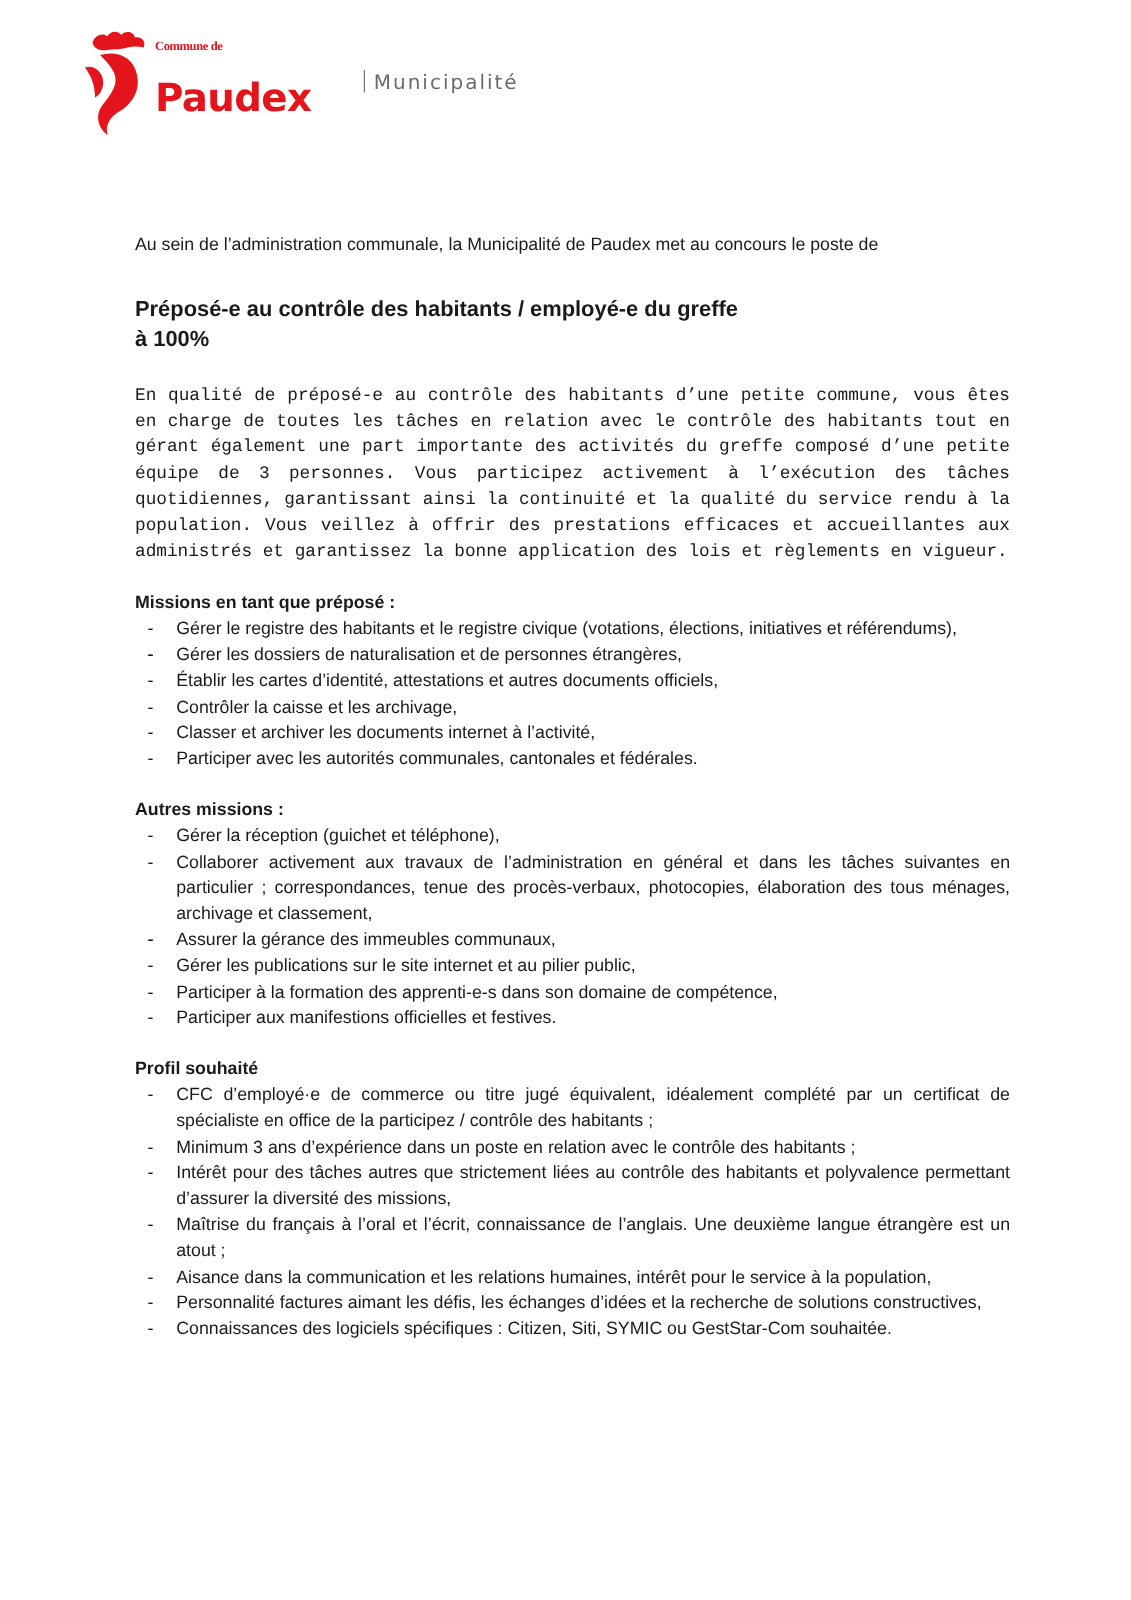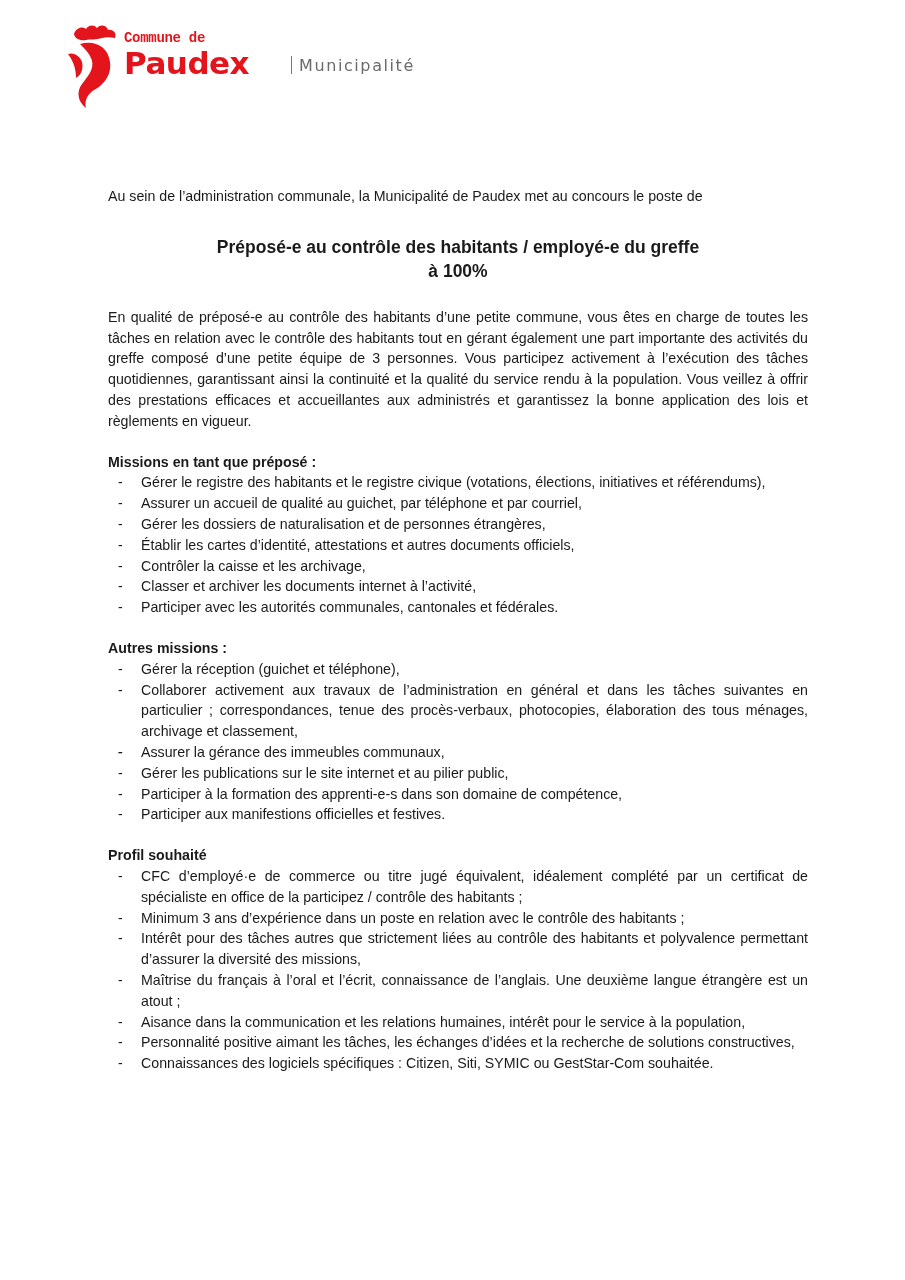--- a/index.html
+++ b/index.html
@@ -5,44 +5,44 @@
     html, body { margin: 0; padding: 0; background: #ffffff; }
     body {
       width: 905px; height: 1280px; position: relative; overflow: hidden;
       font-family: "Liberation Sans", sans-serif;
       color: #1a1a1a;
     }
     .header { position: absolute; left: 66px; top: 22px; height: 90px; width: 400px; }
     .logo-mark { position: absolute; left: 0; top: 2px; width: 56px; height: 84px; }
     .logo-text { position: absolute; left: 58px; top: 8px; }
     .logo-small {
-      font-family: Liberation Mono, monospace; font-weight: bold; font-size: 14px;
+      font-family: Liberation Serif, serif; font-weight: bold; font-size: 10px;
       color: #e3141b; letter-spacing: -0.3px; line-height: 16px; display: block;
     }
     .logo-big {
       font-family: "DejaVu Sans", sans-serif; font-weight: bold; font-size: 31px;
       color: #e3141b; letter-spacing: -0.5px; line-height: 34px; display: block;
-      margin-top: 0px;
+      margin-top: 16px;
     }
     .muni-sep { position: absolute; left: 225px; top: 34px; width: 1px; height: 18px; background: #777; }
     .muni {
       position: absolute; left: 233px; top: 34px;
       font-family: "DejaVu Sans", sans-serif; font-size: 16px; color: #6b6b6b;
       letter-spacing: 1.6px;
     }
     .content {
       position: absolute; left: 108px; top: 186px; width: 700px;
       font-family: "Liberation Sans", sans-serif; font-size: 14.2px; line-height: 20.8px;
     }
     .intro { margin: 0; }
     .title {
-      text-align: center; font-weight: bold; font-size: 17.5px; line-height: 24px;
+      font-weight: bold; font-size: 17.5px; line-height: 24px;
       margin: 28px 0 0 0;
     }
-    .para { margin: 24px 0 0 0; text-align: justify; }
+    .para { margin: 24px 0 0 0; text-align: justify; font-family: Liberation Mono, monospace; }
     .section-title { font-weight: bold; margin: 20px 0 0 0; }
     ul.dash { list-style: none; margin: 0; padding: 0; }
     ul.dash li {
       position: relative; padding-left: 33px; text-align: justify;
     }
     ul.dash li .bullet {
       position: absolute; left: 10px; top: 0;
     }
   </style>
 </head>
@@ -69,21 +69,21 @@
     <div>Préposé-e au contrôle des habitants / employé-e du greffe</div>
     <div>à 100%</div>
   </div>
 
   <p class="para">En qualité de préposé-e au contrôle des habitants d’une petite commune, vous êtes en charge de toutes les tâches en relation avec le contrôle des habitants tout en gérant également une part importante des activités du greffe composé d’une petite équipe de 3 personnes. Vous participez activement à l’exécution des tâches quotidiennes, garantissant ainsi la continuité et la qualité du service rendu à la population. Vous veillez à offrir des prestations efficaces et accueillantes aux administrés et garantissez la bonne application des lois et règlements en vigueur.</p>
 
   <div>
     <div class="section-title">Missions en tant que préposé :</div>
     <ul class="dash">
       <li><span class="bullet">-</span><span>Gérer le registre des habitants et le registre civique (votations, élections, initiatives et référendums),</span></li>
-      <li><span class="bullet">-</span><span>Assurer un accueil de qualité au guichet, par téléphone et par courriel,</span></li>
+      <li><span class="bullet">-</span></li>
       <li><span class="bullet">-</span><span>Gérer les dossiers de naturalisation et de personnes étrangères,</span></li>
       <li><span class="bullet">-</span><span>Établir les cartes d’identité, attestations et autres documents officiels,</span></li>
       <li><span class="bullet">-</span><span>Contrôler la caisse et les archivage,</span></li>
       <li><span class="bullet">-</span><span>Classer et archiver les documents internet à l’activité,</span></li>
       <li><span class="bullet">-</span><span>Participer avec les autorités communales, cantonales et fédérales.</span></li>
     </ul>
   </div>
 
   <div>
     <div class="section-title">Autres missions :</div>
@@ -99,17 +99,17 @@
   </div>
 
   <div>
     <div class="section-title">Profil souhaité</div>
     <ul class="dash">
       <li><span class="bullet">-</span><span>CFC d’employé·e de commerce ou titre jugé équivalent, idéalement complété par un certificat de spécialiste en office de la participez / contrôle des habitants ;</span></li>
       <li><span class="bullet">-</span><span>Minimum 3 ans d’expérience dans un poste en relation avec le contrôle des habitants ;</span></li>
       <li><span class="bullet">-</span><span>Intérêt pour des tâches autres que strictement liées au contrôle des habitants et polyvalence permettant d’assurer la diversité des missions,</span></li>
       <li><span class="bullet">-</span><span>Maîtrise du français à l’oral et l’écrit, connaissance de l’anglais. Une deuxième langue étrangère est un atout ;</span></li>
       <li><span class="bullet">-</span><span>Aisance dans la communication et les relations humaines, intérêt pour le service à la population,</span></li>
-      <li><span class="bullet">-</span><span>Personnalité positive aimant les tâches, les échanges d’idées et la recherche de solutions constructives,</span></li>
+      <li><span class="bullet">-</span><span>Personnalité factures aimant les défis, les échanges d’idées et la recherche de solutions constructives,</span></li>
       <li><span class="bullet">-</span><span>Connaissances des logiciels spécifiques : Citizen, Siti, SYMIC ou GestStar-Com souhaitée.</span></li>
     </ul>
   </div>
 </div>
 
 </body></html>

